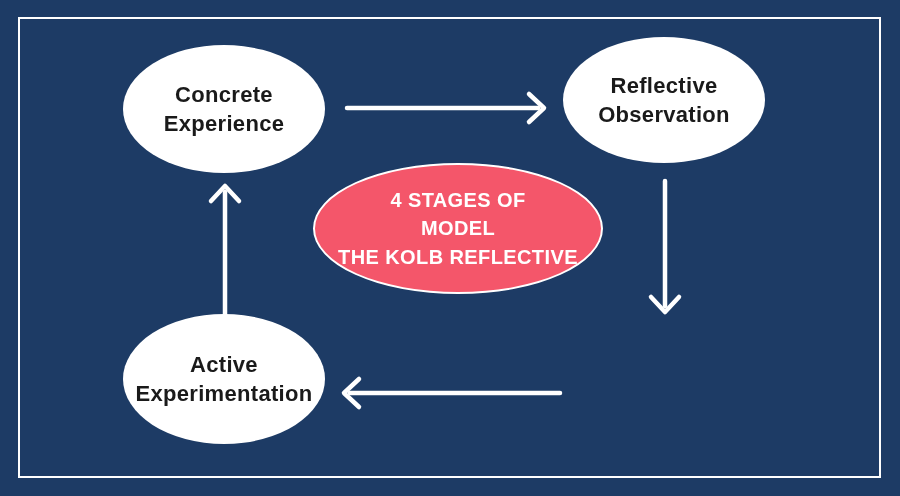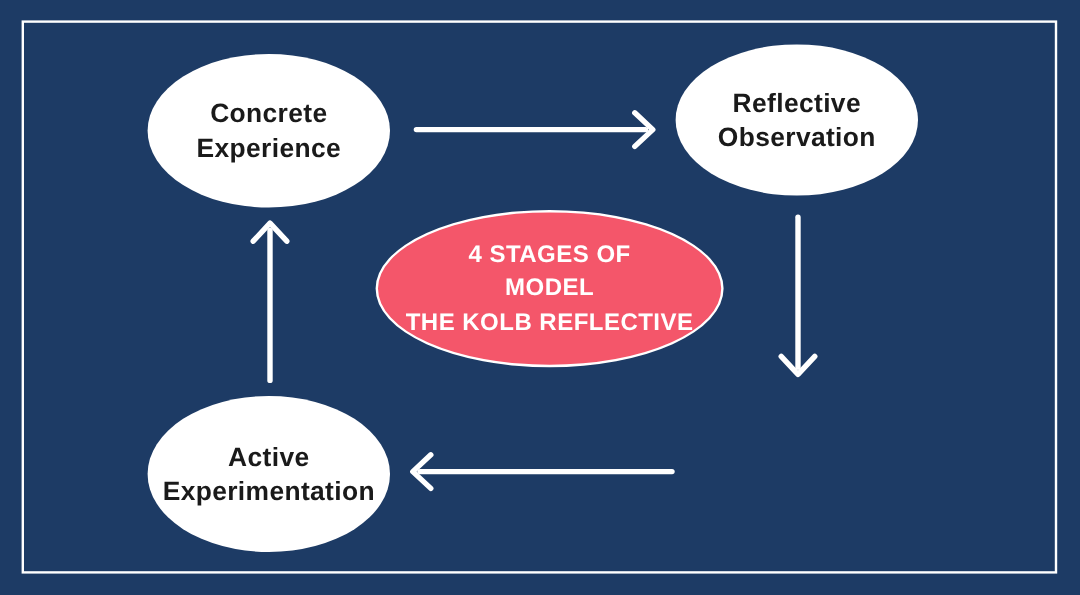--- a/index.html
+++ b/index.html
@@ -52,25 +52,25 @@
     color: #1a1a1a;
     font-size: 22px;
     font-weight: 600;
     line-height: 1.32;
     letter-spacing: 0.3px;
     max-width: 180px;
   }
   .stage-concrete        { left: 123px; top: 45px;  width: 202px; height: 128px; }
   .stage-reflective      { left: 563px; top: 37px;  width: 202px; height: 126px; }
   .stage-abstract        { left: 575px; top: 328px; width: 203px; height: 132px; }
-  .stage-active          { left: 123px; top: 330px; width: 202px; height: 130px; }
+  .stage-active          { left: 123px; top: 314px; width: 202px; height: 130px; }
   .center-bubble {
     position: absolute;
     left: 313px;
-    top: 175px;
+    top: 163px;
     width: 286px;
     height: 127px;
     background: #f4566a;
     border: 2.5px solid #ffffff;
     border-radius: 50%;
     display: flex;
     flex-direction: column;
     align-items: center;
     justify-content: center;
     text-align: center;

